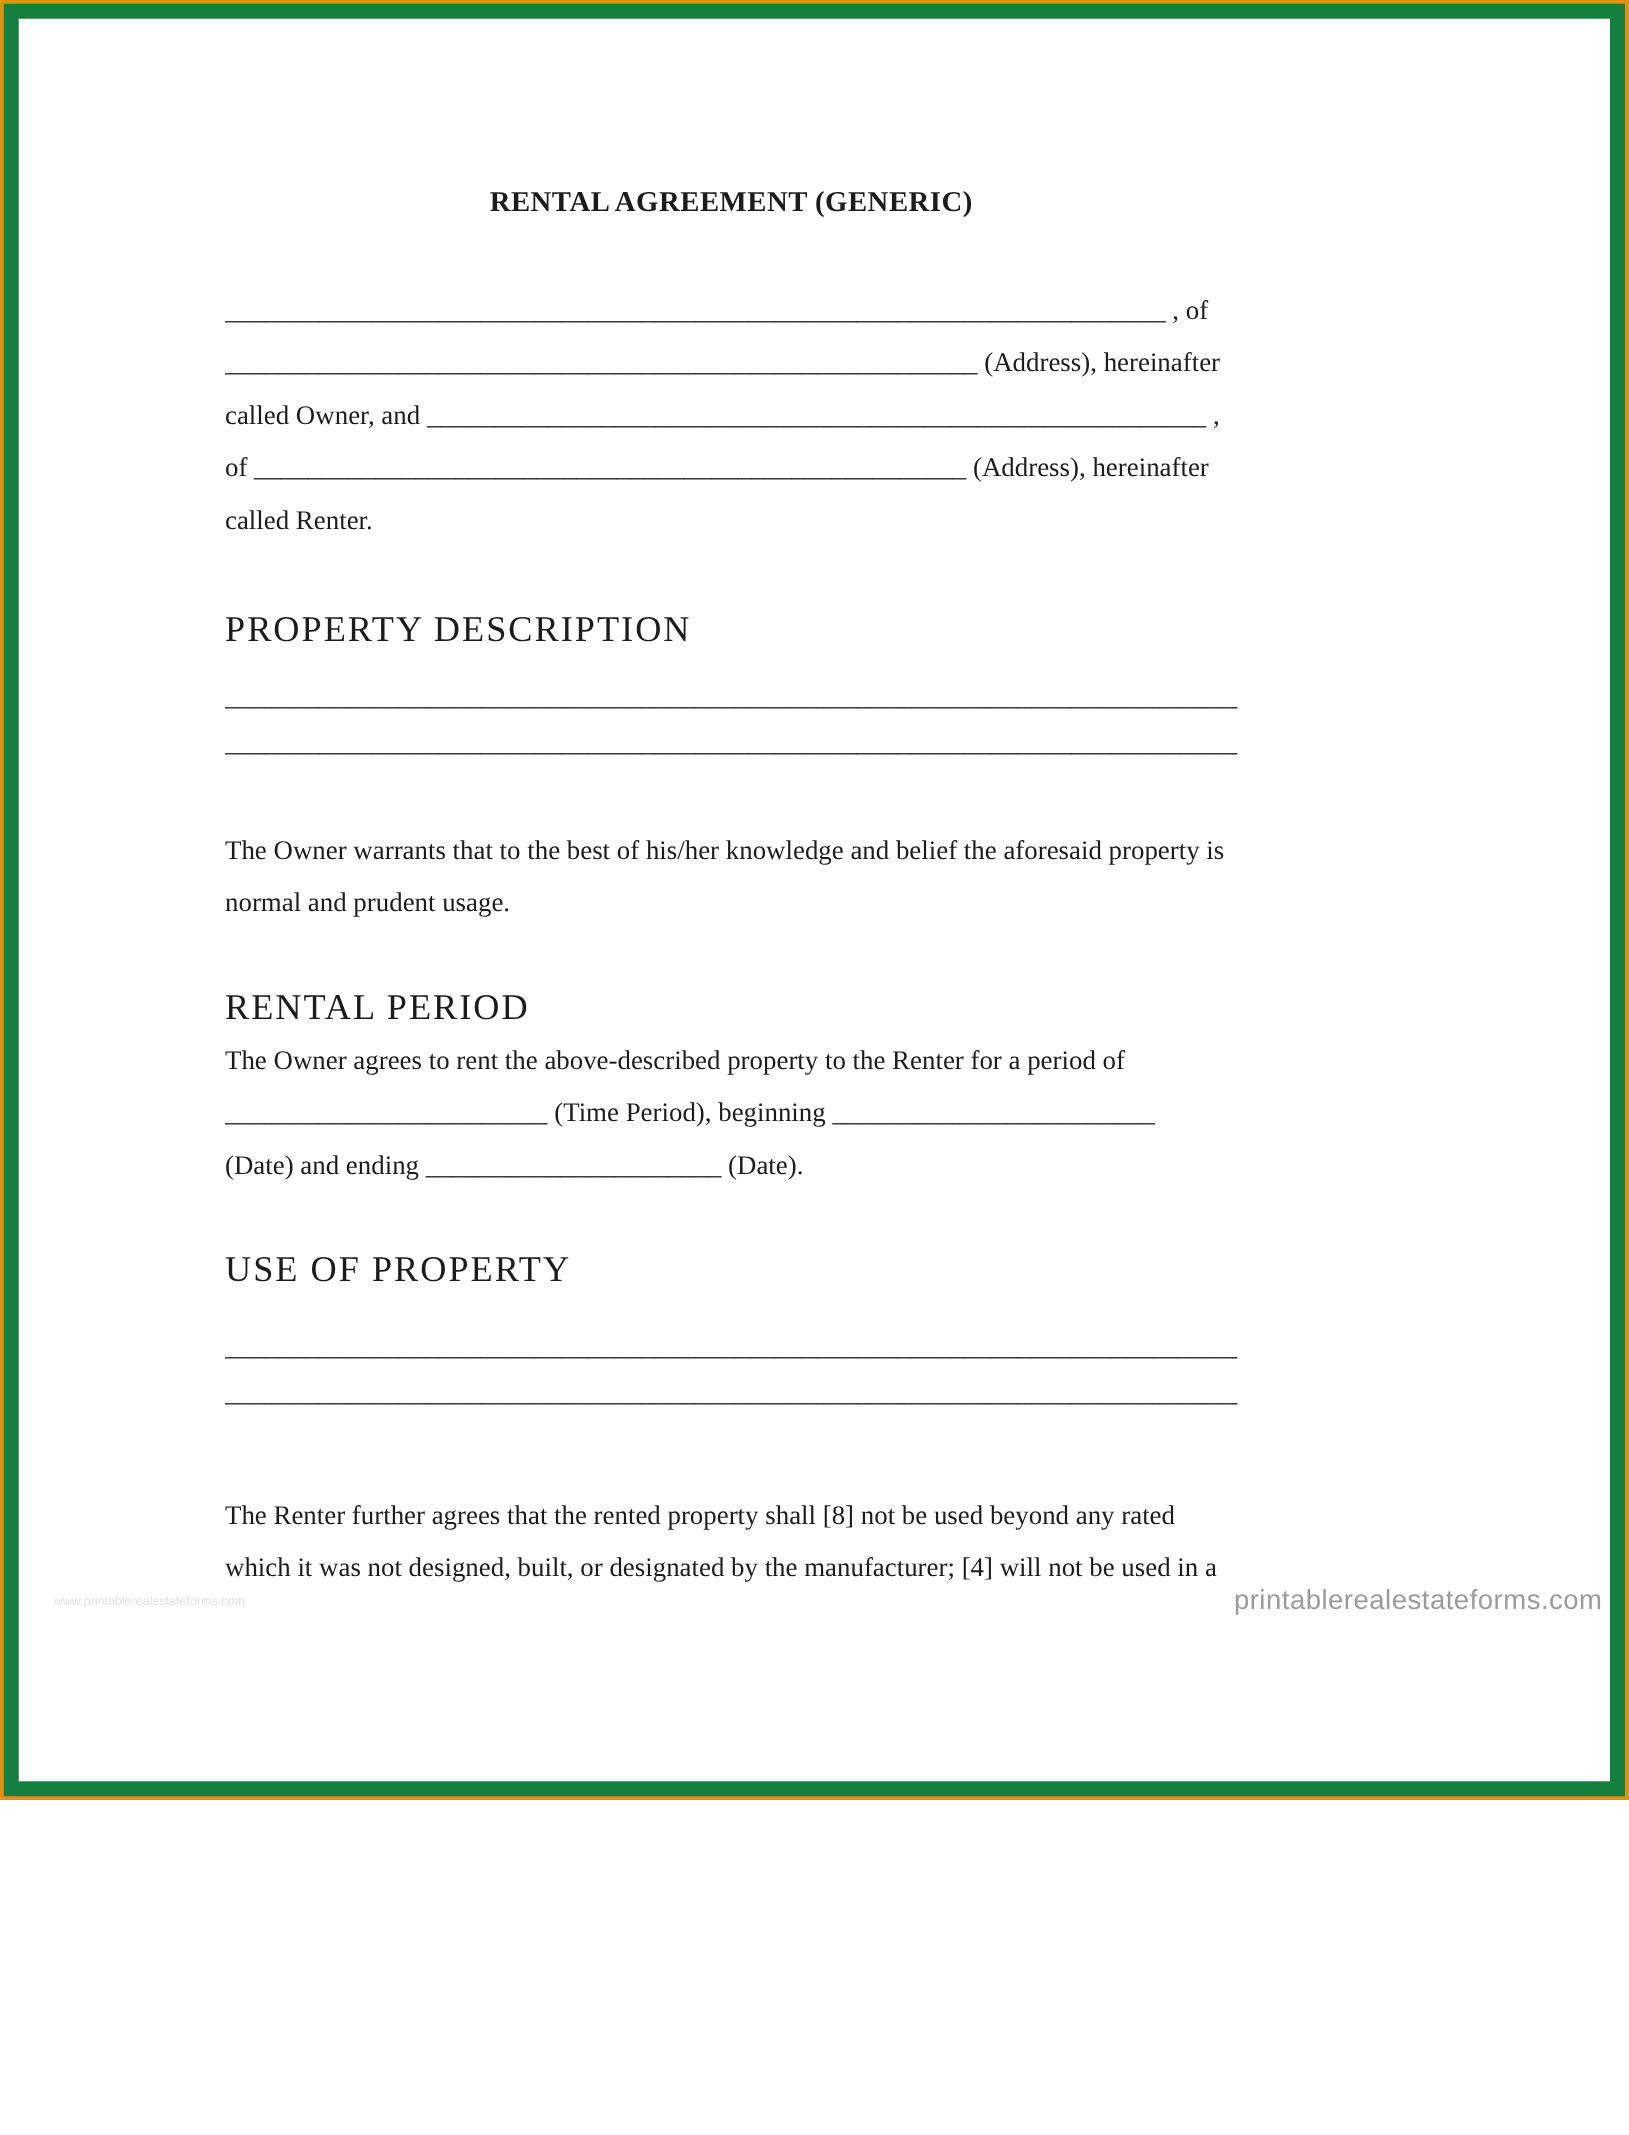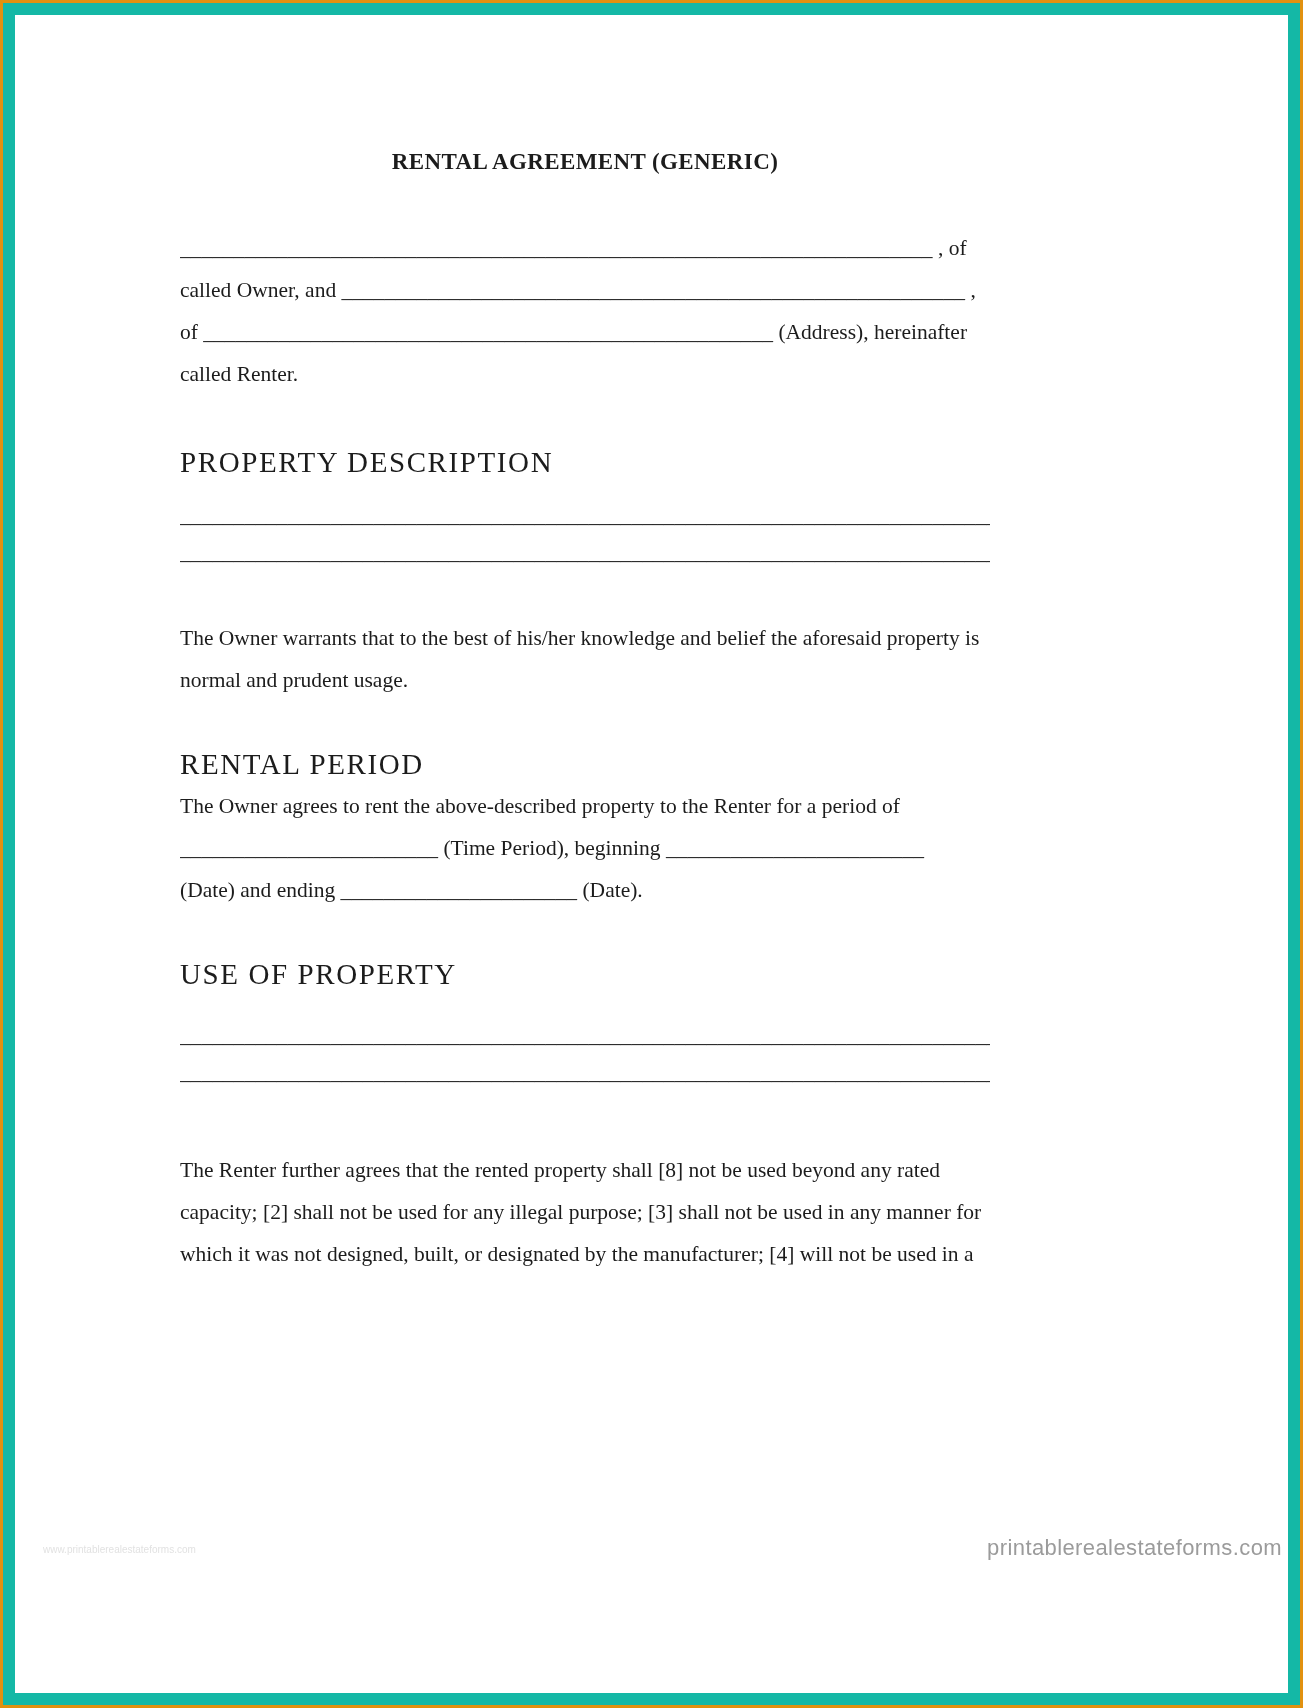--- a/index.html
+++ b/index.html
@@ -2,23 +2,23 @@
 <html><head>
 <meta charset="utf-8">
 <style>
   html, body {
     margin: 0;
     padding: 0;
     background: #ffffff;
   }
   .frame {
     width: 1303px;
-    height: 1708px;
+    height: 1440px;
     box-sizing: border-box;
-    background: #14b8a6;
+    background: #15803d;
     border: 3px solid #e19110;
     padding: 12px;
   }
   .paper {
     position: relative;
     width: 100%;
     height: 100%;
     box-sizing: border-box;
     background: #ffffff;
     padding: 134px 298px 0 165px;
@@ -83,20 +83,21 @@
 </head>
 <body>
 
 <div class="frame">
   <div class="paper">
 
     <div class="doc-title">RENTAL AGREEMENT (GENERIC)</div>
 
     <div class="intro-block">
       <div class="line">______________________________________________________________________ , of</div>
+      <div class="line">________________________________________________________ (Address), hereinafter</div>
       <div class="line">called Owner, and __________________________________________________________ ,</div>
       <div class="line">of _____________________________________________________ (Address), hereinafter</div>
       <div class="line">called Renter.</div>
     </div>
 
     <div class="section-heading pd-heading">PROPERTY DESCRIPTION</div>
     <div class="blank-block">
       <div class="blank-line">____________________________________________________________________________</div>
       <div class="blank-line">____________________________________________________________________________</div>
     </div>
@@ -114,21 +115,20 @@
     </div>
 
     <div class="section-heading use-heading">USE OF PROPERTY</div>
     <div class="blank-block use-blanks">
       <div class="blank-line">____________________________________________________________________________</div>
       <div class="blank-line">____________________________________________________________________________</div>
     </div>
 
     <div class="terms-block">
       <div class="line">The Renter further agrees that the rented property shall [8] not be used beyond any rated</div>
-      <div class="line">capacity; [2] shall not be used for any  illegal purpose; [3] shall not be used in any manner for</div>
       <div class="line">which it was not designed, built, or designated by the manufacturer; [4] will not be used in a</div>
     </div>
 
     <div class="footer-watermark-faint">www.printablerealestateforms.com</div>
     <div class="footer-watermark">printablerealestateforms.com</div>
 
   </div>
 </div>
 
 </body></html>

